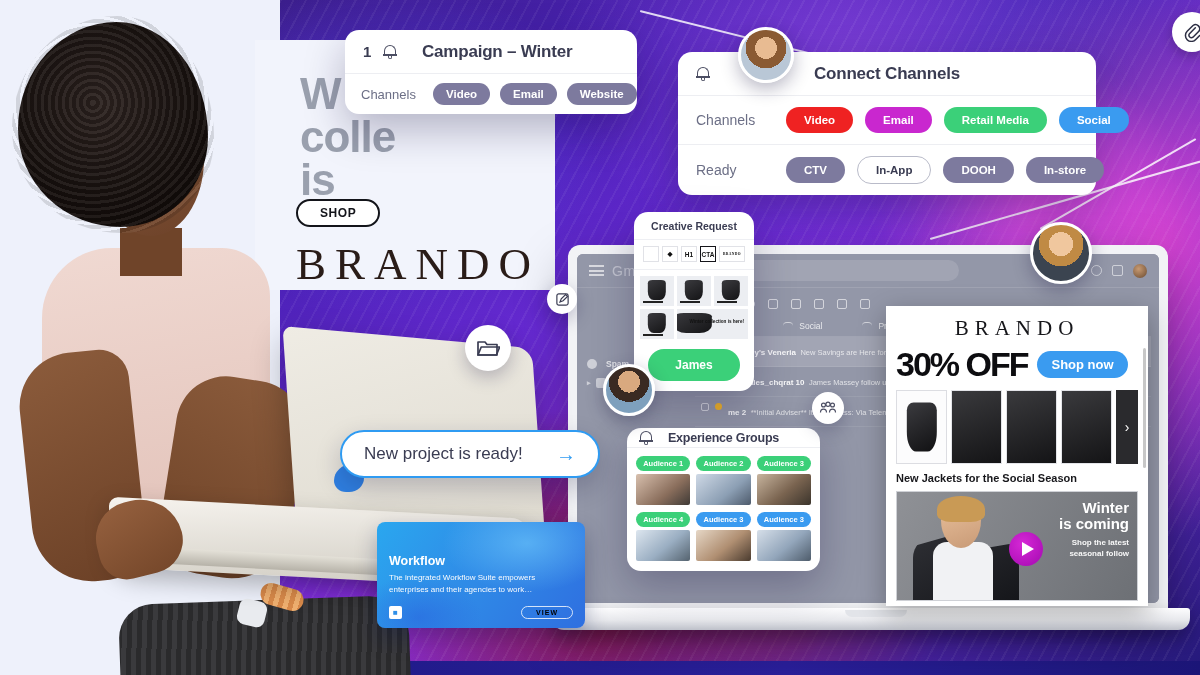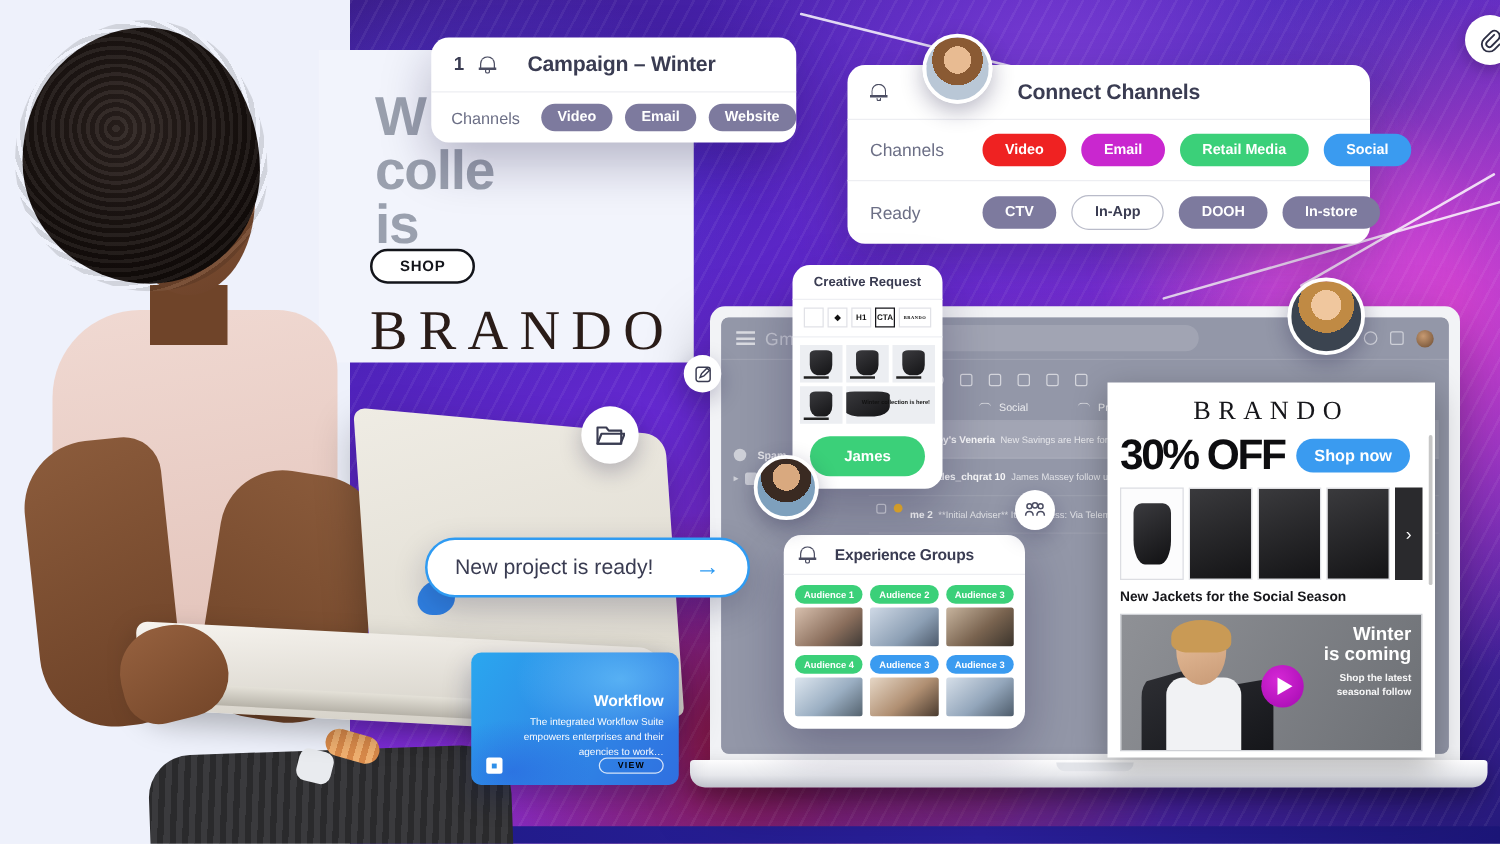--- a/index.html
+++ b/index.html
@@ -357,21 +357,21 @@
     width: 54%; height: 66%; background: linear-gradient(150deg,#3a3a3e,#141416);
     border-radius: 26% 26% 32% 32% / 16% 16% 42% 42%; }
   .cr-cell .ln { position: absolute; left: 3px; bottom: 3px; width: 60%; height: 2px; background: #222; }
   .cr-wide { grid-column: span 2; }
   .cr-wide .cap { position: absolute; right: 4px; top: 10px; font-size: 4.6px; font-weight: 800; color: #111; }
   .btn-submit { display: block; margin: 4px auto 10px; background: #3bd079; color: #fff;
     border: none; border-radius: 18px; padding: 9px 0; width: 92px; font-size: 12px; font-weight: 800; }
 
   
   #card-exp { left: 627px; top: 428px; width: 193px; }
-  #card-exp .card-hd { height: 32px; padding: 0 12px; gap: 8px; }
+  #card-exp .card-hd { height: 20px; padding: 0 12px; gap: 8px; }
   #card-exp .card-title { font-size: 12.5px; }
   .exp-grid { padding: 8px 9px 10px; display: grid; grid-template-columns: repeat(3,1fr);
     gap: 7px 6px; }
   .exp-tag { font-size: 7.5px; font-weight: 800; color: #fff; border-radius: 9px;
     padding: 3px 0; text-align: center; margin-bottom: 3px; }
   .exp-tag.g { background: #3bd079; }
   .exp-tag.b { background: #3a9bf0; }
   .exp-img { height: 31px; border-radius: 2px; background-size: cover; }
 
   
@@ -381,25 +381,24 @@
     display: flex; align-items: center; gap: 12px; padding: 0 22px;
     box-shadow: 0 10px 26px rgba(20,16,60,0.22); z-index: 6;
   }
   #pill-project .tx { font-size: 17px; color: #3a3c52; font-weight: 400; }
   #pill-project .arrow { margin-left: auto; color: #2f9bf2; font-size: 20px; }
   .pill-tail { position: absolute; left: 334px; top: 464px; width: 30px; height: 28px;
     background: #2f7fe0; border-radius: 60% 20% 50% 40%; z-index: 5; }
 
   
   #card-workflow {
-    position: absolute; left: 377px; top: 522px; width: 166px; height: 106px;
+    position: absolute; left: 377px; top: 522px; width: 208px; height: 106px;
     border-radius: 8px; overflow: hidden; z-index: 4;
     background: linear-gradient(125deg, #2aa7ef 0%, #2f8fe8 40%, #2f6fe0 100%);
     box-shadow: 0 10px 22px rgba(10,20,70,0.3);
-    text-align: right;
   }
   #card-workflow:before { content: ""; position: absolute; inset: 0;
     background: radial-gradient(ellipse 120px 70px at 72% 20%, rgba(120,210,255,0.55), rgba(120,210,255,0) 70%),
                 radial-gradient(ellipse 90px 60px at 20% 90%, rgba(40,90,220,0.5), rgba(40,90,220,0) 70%); }
   .wf-inner { position: relative; padding: 32px 12px 0; color: #fff; }
   .wf-t { font-size: 12.5px; font-weight: 800; }
   .wf-d { font-size: 8px; line-height: 1.5; margin-top: 4px; opacity: .97; }
   .wf-bar { position: absolute; left: 12px; right: 12px; bottom: 9px; display: flex;
     align-items: center; }
   .wf-ic { width: 13px; height: 13px; background: #fff; border-radius: 2px; color: #2f8fe8;

